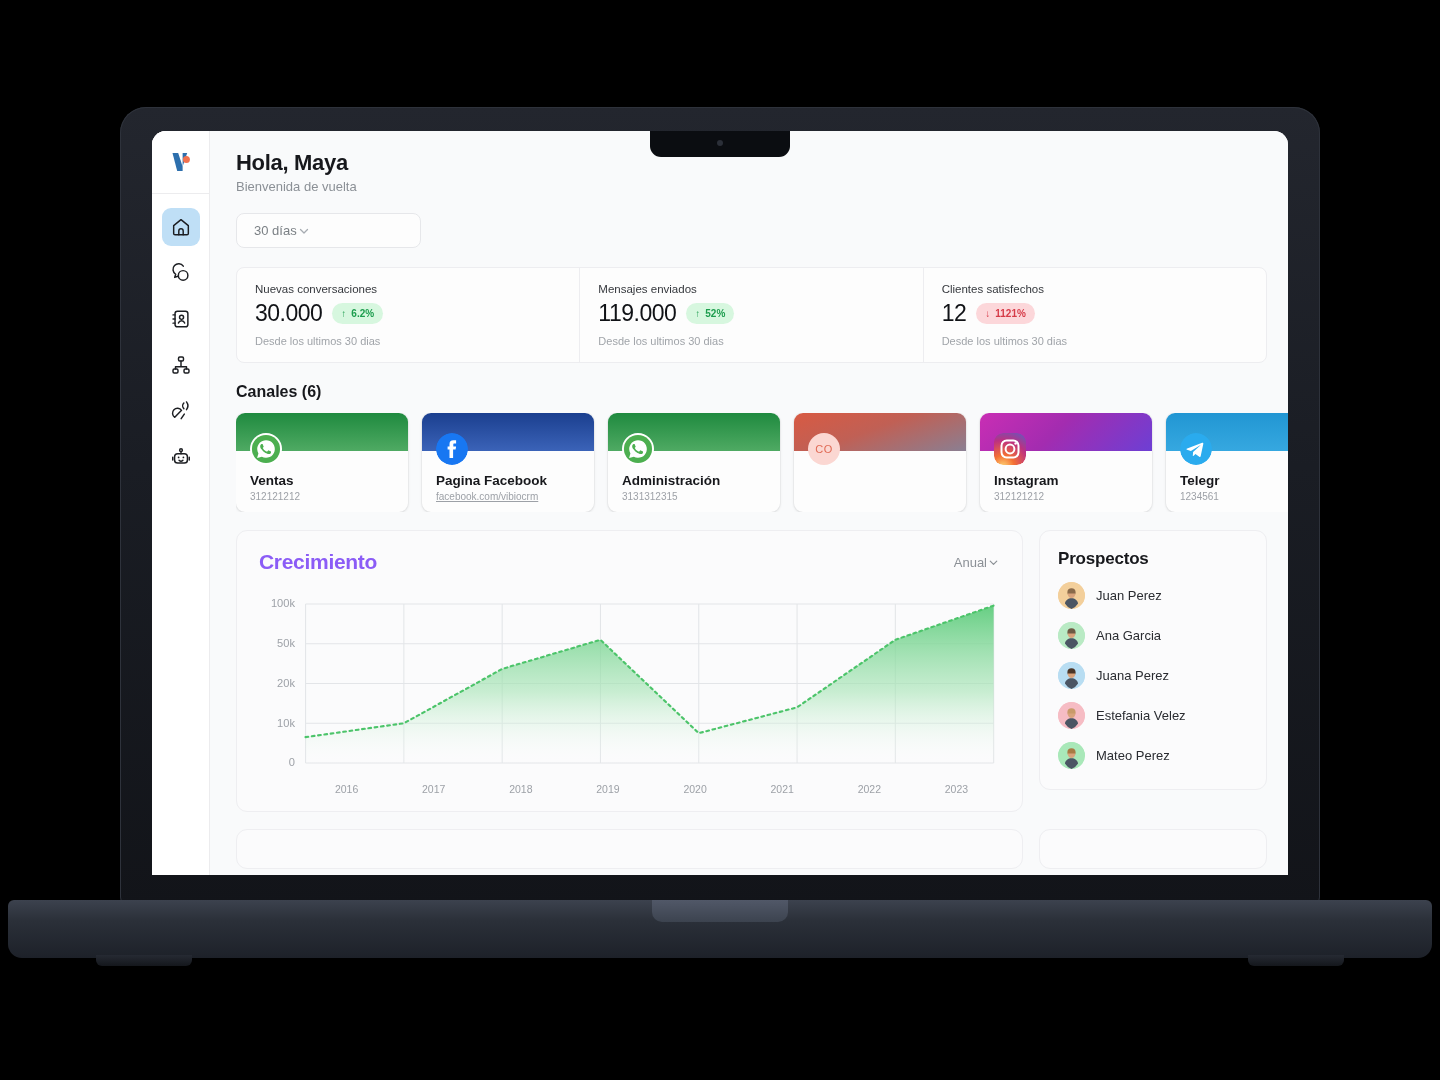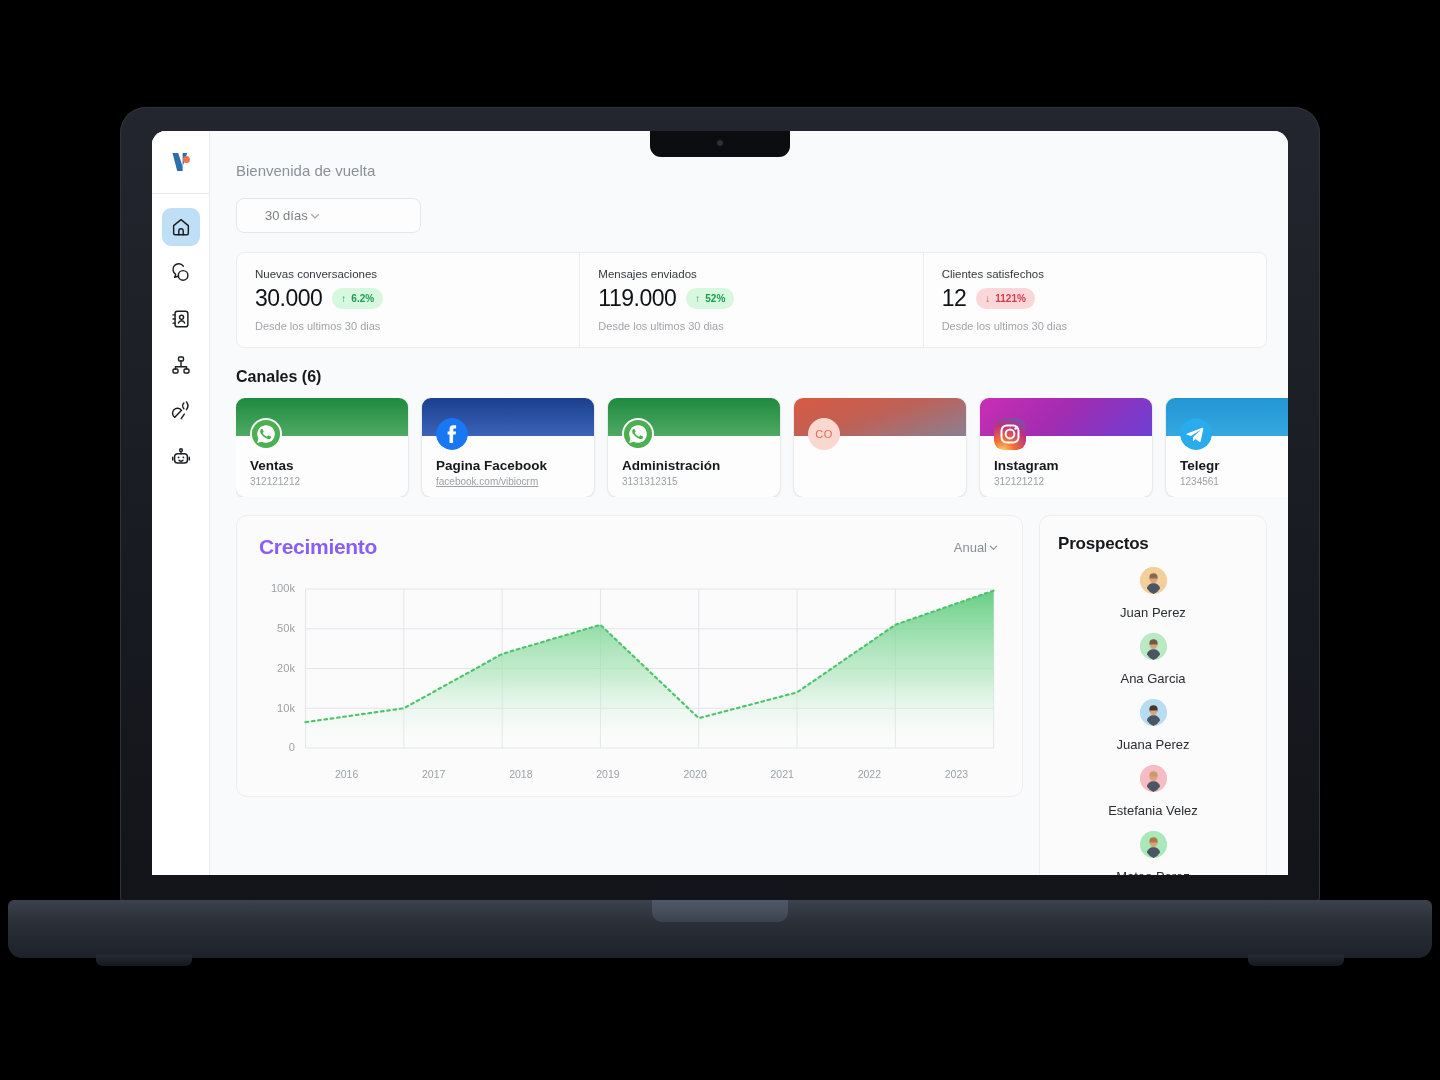--- a/index.html
+++ b/index.html
@@ -147,36 +147,36 @@
   }
 
   .greeting { padding-top: 19px; }
   .greeting h1 {
     font-size: 22px;
     font-weight: 700;
     color: #17181c;
     letter-spacing: -0.3px;
   }
   .greeting p {
-    font-size: 15px;
+    font-size: 13px;
     color: #8b9096;
-    margin-top: 12px;
+    margin-top: 3px;
   }
 
   .range-select {
     margin-top: 19px;
     width: 185px;
     height: 35px;
     border: 1px solid #e6e7ea;
     border-radius: 8px;
     background: #fdfdfd;
     display: flex;
     align-items: center;
     justify-content: flex-start;
-    padding: 0 28px;
+    padding: 0 17px;
     font-size: 13px;
     color: #7b8085;
     cursor: pointer;
   }
   .chev { color: #a6abb1; display: flex; }
 
   
   .stats {
     margin-top: 19px;
     margin-right: 21px;
@@ -339,21 +339,21 @@
     width: 228px;
     padding: 18px 18px 20px 18px;
   }
   .prospects h2 {
     font-size: 17px;
     font-weight: 600;
     color: #17181c;
     letter-spacing: -0.2px;
   }
   .p-list { margin-top: 13px; display: flex; flex-direction: column; gap: 13px; }
-  .p-item { display: flex; align-items: center; gap: 11px; cursor: pointer; flex-direction: column; }
+  .p-item { display: flex; align-items: center; gap: 11px; cursor: pointer; }
   .p-avatar {
     width: 27px; height: 27px;
     border-radius: 50%;
     flex: 0 0 27px;
     display: flex; align-items: center; justify-content: center;
     overflow: hidden;
   }
   .p-name { font-size: 13px; color: #2a2c31; }
 
   
@@ -443,20 +443,21 @@
               <circle cx="14.6" cy="12.5" r=".95" fill="#1c1e22" stroke="none"></circle>
               <path d="M9.9 15.6 a3 3 0 0 0 4.2 0"></path>
             </svg>
           </div>
         </div>
       </nav>
 
       <main class="main">
 
         <div class="greeting">
+          <h1>Hola, Maya</h1>
           <p>Bienvenida de vuelta</p>
         </div>
 
         <div class="range-select">
           <span>30 días</span>
           <span class="chev">
             <svg width="14" height="14" viewBox="0 0 24 24" fill="none" stroke="currentColor" stroke-width="2.2" stroke-linecap="round" stroke-linejoin="round">
               <path d="M6 9.5 L12 15.5 L18 9.5"></path>
             </svg>
           </span>

